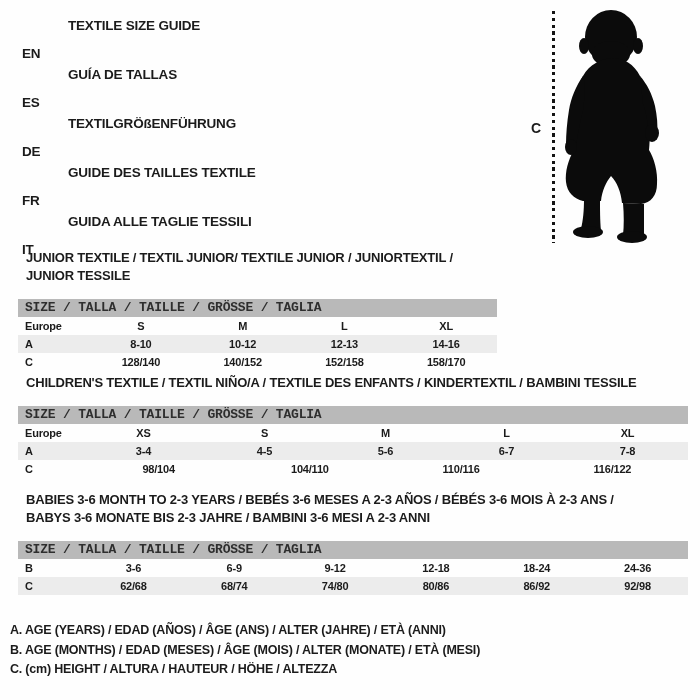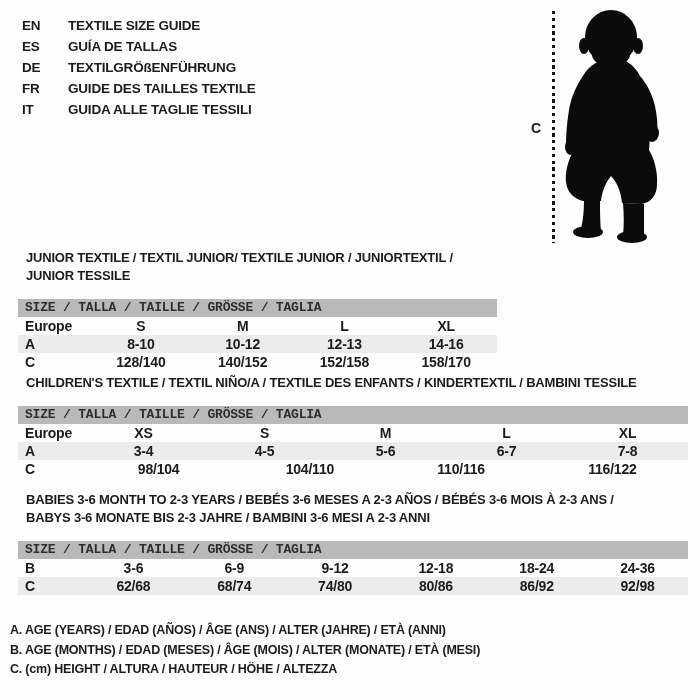--- a/index.html
+++ b/index.html
@@ -4,36 +4,36 @@
 <style>
   html,body{margin:0;padding:0;background:#fff;}
   .page{
     position:relative;width:700px;height:700px;background:#fefefe;
     color:#1b1b1b;font-family:"Liberation Sans",sans-serif;font-weight:bold;
     letter-spacing:-0.2px;overflow:hidden;
   }
   
   .lang{position:absolute;top:15px;left:22px;font-size:13.5px;line-height:21px;}
   .lang-row{display:flex;}
-  .lang-code{width:46px;}
+  .lang-code{width:46px;margin-top:28px;}
   
   .height-dash{
     position:absolute;left:552px;top:11px;width:3px;height:232px;
     background:repeating-linear-gradient(to bottom,#141414 0 3.2px,transparent 3.2px 6.8px);
   }
   .measure-c{position:absolute;left:531px;top:120px;font-size:14px;}
   .sil{position:absolute;left:556px;top:6px;}
   
   #tables section{position:absolute;left:18px;}
   #tables section:nth-child(1){top:249px;width:479px;}
   #tables section:nth-child(2){top:374px;width:670px;}
   #tables section:nth-child(3){top:491px;width:670px;}
   .t-title{font-size:13px;line-height:18px;padding-left:8px;margin-bottom:14px;}
   .bar{height:18px;background:#b9b9b9;color:#2e2e2e;font-size:13px;line-height:18px;padding-left:7px;font-family:Liberation Mono, monospace;}
-  .row{display:flex;height:18px;line-height:18px;font-size:14px;}
+  .row{display:flex;height:18px;line-height:18px;font-size:11px;}
   .row.shaded{background:#ececec;}
   .col-label{flex:0 0 58px;padding-left:7px;}
   #tables section:nth-child(1) .col-label{flex-basis:65px;}
   .cell{flex:1;text-align:center;}
   
   #notes{position:absolute;left:10px;top:621px;font-size:12.5px;line-height:19.5px;}
 </style>
 </head>
 <body>
 

